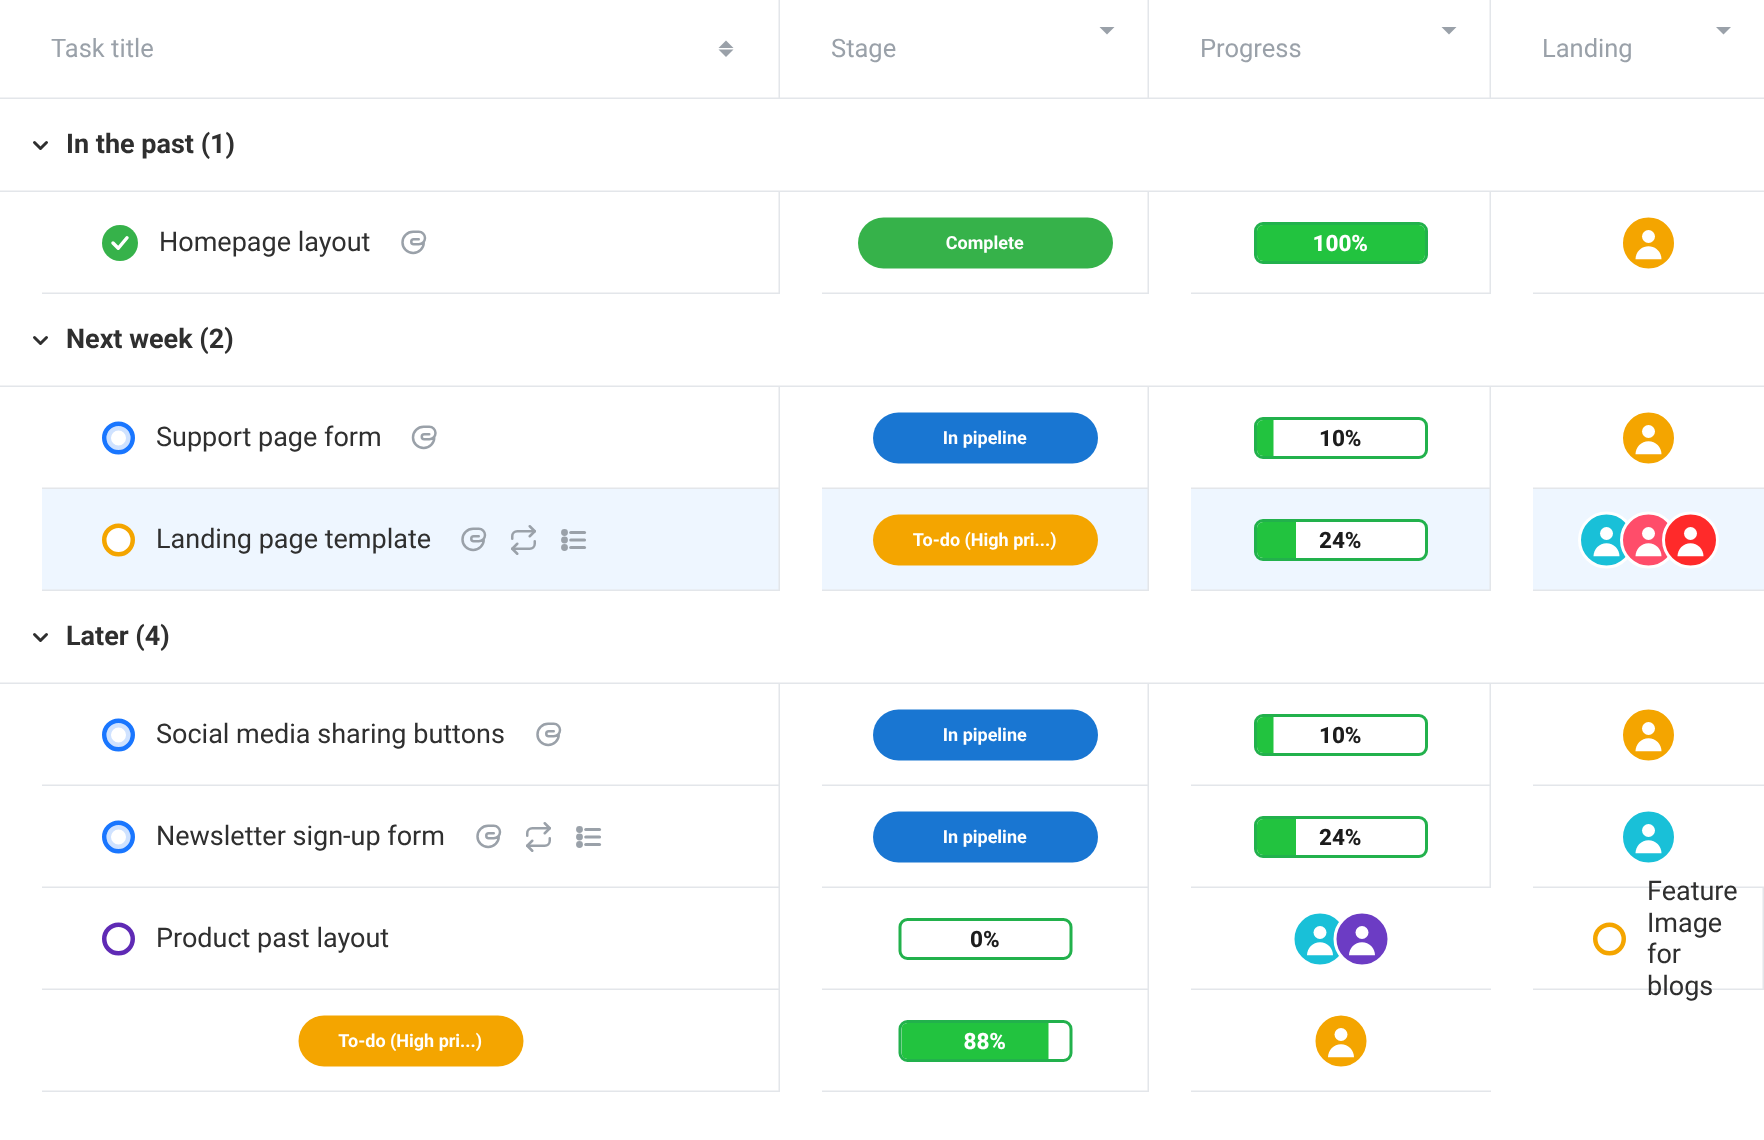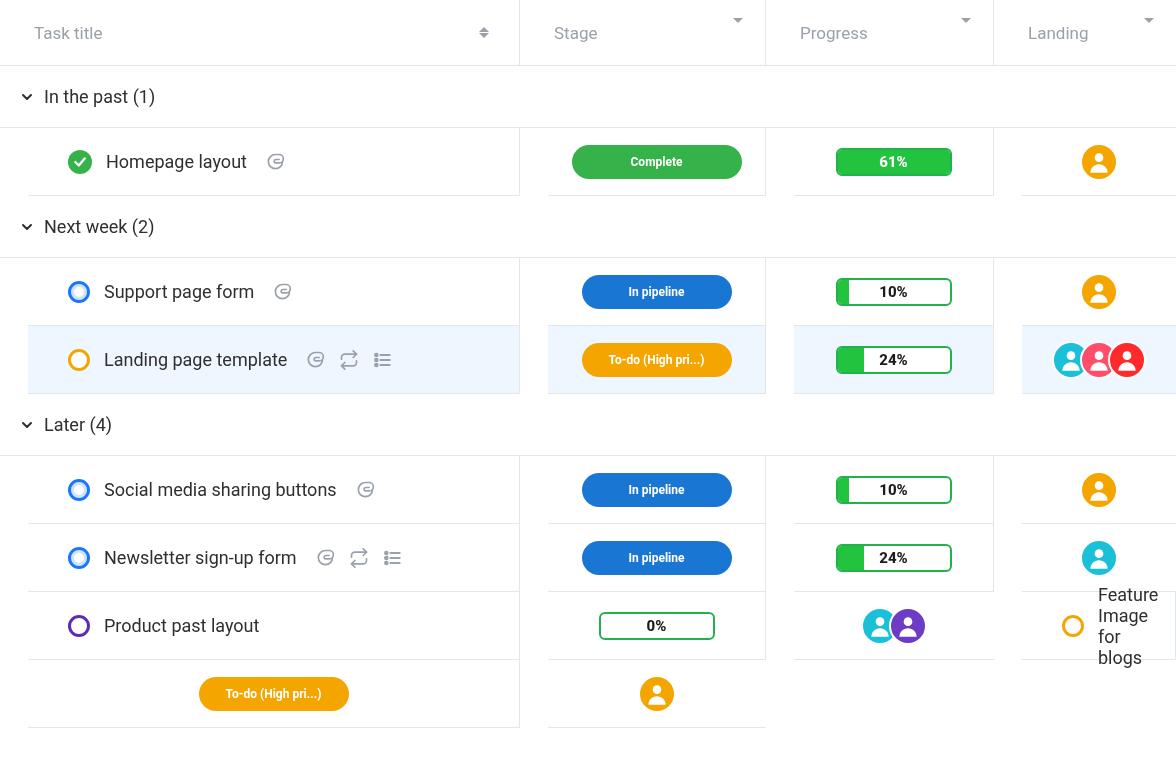--- a/index.html
+++ b/index.html
@@ -42,21 +42,21 @@
   .dd-icon .tri-down { border-top-color: #9aa1a9; }
 
   
   .group-row {
     grid-column: 1 / -1;
     height: 62px;
     display: flex;
     align-items: center;
     padding-left: 16px;
     border-bottom: 1px solid #e3e6ea;
-    font-weight: 400;
+    font-weight: 700;
     font-size: 18px;
     color: #2f2f2f;
     gap: 6px;
     cursor: pointer;
   }
   .chevron {
     width: 22px; height: 22px; display: flex; align-items: center; justify-content: center;
   }
 
   
@@ -175,21 +175,21 @@
           </svg>
         </span>
       </span>
     </div>
     <div class="cell stage-cell">
       <span class="pill pill-green">Complete</span>
     </div>
     <div class="cell prog-cell">
       <div class="prog prog-full">
         <div class="bar" style="width: 100%;"></div>
-        <div class="pct">61%</div>
+        <div class="pct">100%</div>
       </div>
     </div>
     <div class="cell assign-cell last">
       <div class="avatars">
         <div class="avatar av-orange">
           <svg viewBox="0 0 24 24" fill="#fff">
             <circle cx="12" cy="8" r="4"></circle>
             <path d="M4 22c0-4.4 3.6-8 8-8s8 3.6 8 8z"></path>
           </svg>
         </div>
@@ -417,20 +417,26 @@
             <circle cx="4" cy="6" r="1.5" fill="#9aa1a9"></circle>
             <circle cx="4" cy="12" r="1.5" fill="#9aa1a9"></circle>
             <circle cx="4" cy="18" r="1.5" fill="#9aa1a9"></circle>
           </svg>
         </span>
       </span>
     </div>
     <div class="cell stage-cell">
       <span class="pill pill-orange">To-do (High pri...)</span>
     </div>
+    <div class="cell prog-cell">
+      <div class="prog prog-high">
+        <div class="bar" style="width: 88%;"></div>
+        <div class="pct">88%</div>
+      </div>
+    </div>
     <div class="cell assign-cell last">
       <div class="avatars">
         <div class="avatar av-orange">
           <svg viewBox="0 0 24 24" fill="#fff">
             <circle cx="12" cy="8" r="4"></circle>
             <path d="M4 22c0-4.4 3.6-8 8-8s8 3.6 8 8z"></path>
           </svg>
         </div>
       </div>
     </div>

